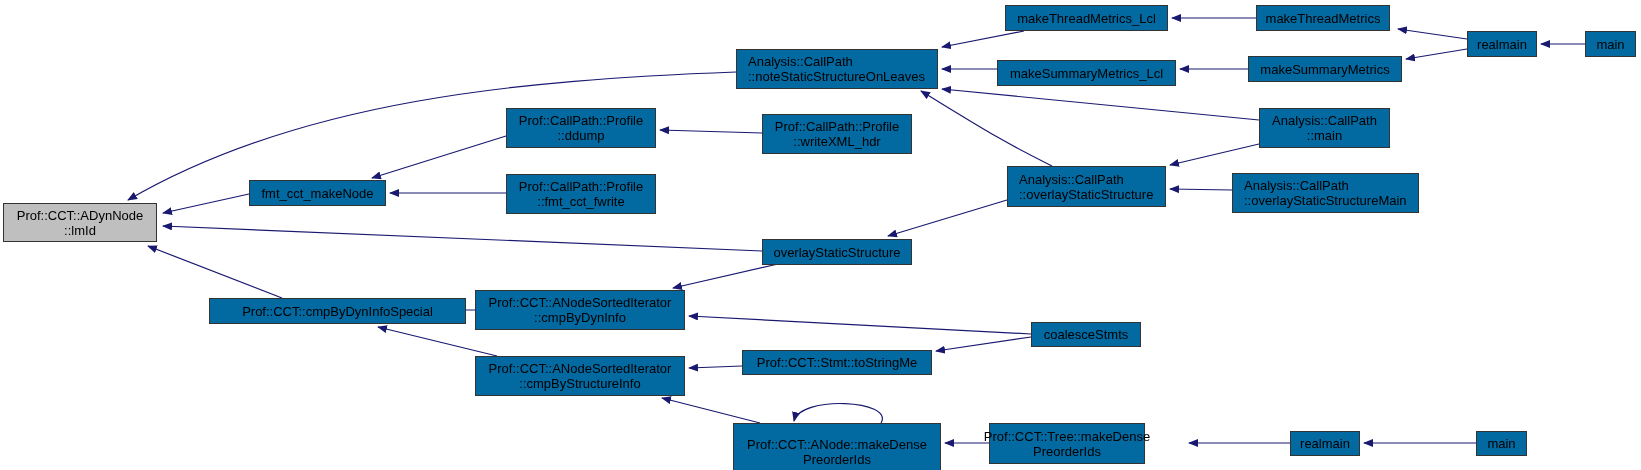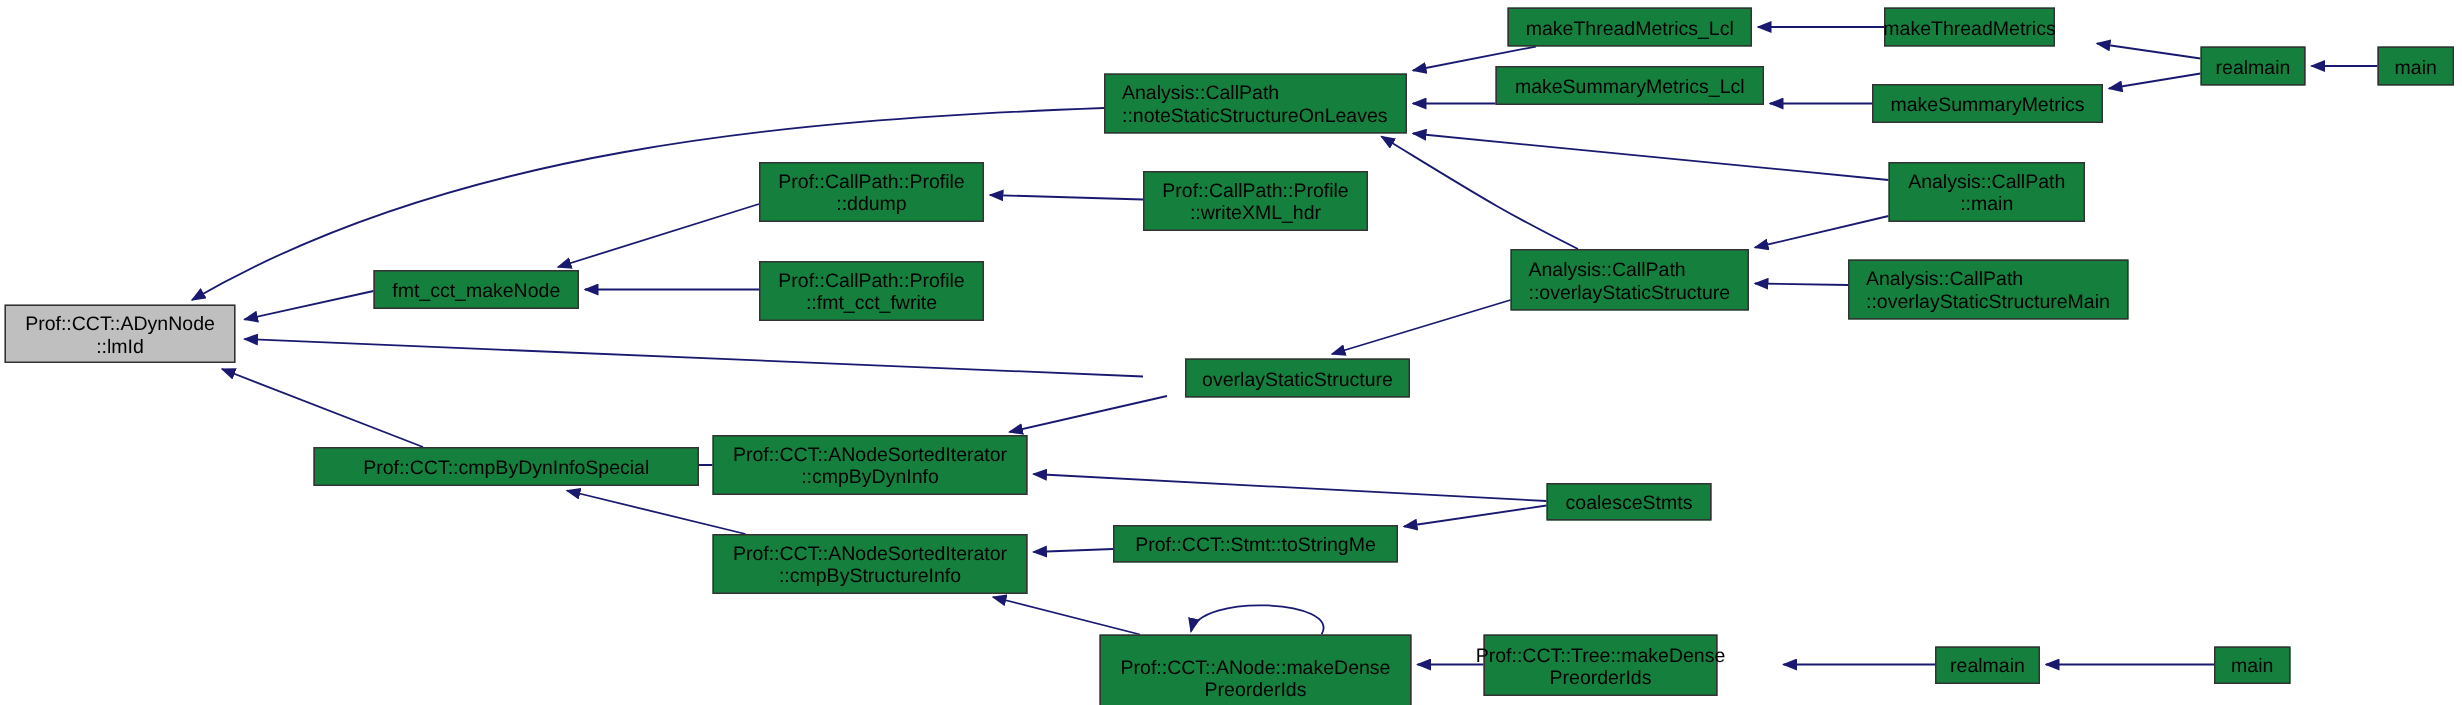--- a/index.html
+++ b/index.html
@@ -1,20 +1,20 @@
 <!DOCTYPE html>
 <html><head>
 <meta charset="utf-8">
 <style>
   html, body { margin: 0; padding: 0; background: #ffffff; }
   body { width: 1641px; height: 470px; position: relative; overflow: hidden;
          font-family: "Liberation Sans", "DejaVu Sans", sans-serif; }
   #graph { position: absolute; left: 0; top: 0; width: 1641px; height: 470px; }
   .node { position: absolute; box-sizing: border-box; border: 1.4px solid #333333;
-          background: #15803d; color: #000000; font-size: 13px; line-height: 15px;
+          background: #0369a1; color: #000000; font-size: 13px; line-height: 15px;
           display: flex; flex-direction: column; justify-content: center;
           white-space: nowrap; cursor: pointer; }
   .node.center { align-items: center; text-align: center; }
   .node.left { align-items: flex-start; text-align: left; padding-left: 11px; }
   .node.root { background: #bfbfbf; cursor: default; }
   .node span { display: block; }
 </style>
 </head>
 <body>
 
@@ -78,49 +78,49 @@
       <span>::ddump</span>
     </div>
     <div class="node center" style="left: 506px; top: 174px; width: 150px; height: 40px;">
       <span>Prof::CallPath::Profile</span>
       <span>::fmt_cct_fwrite</span>
     </div>
     <div class="node center" style="left: 762px; top: 114px; width: 150px; height: 40px;">
       <span>Prof::CallPath::Profile</span>
       <span>::writeXML_hdr</span>
     </div>
-    <div class="node center" style="left: 762px; top: 239px; width: 150px; height: 26px; margin-left: 28px;">
+    <div class="node center" style="left: 762px; top: 239px; width: 150px; height: 26px;">
       <span>overlayStaticStructure</span>
     </div>
     <div class="node center" style="left: 475px; top: 290px; width: 210px; height: 40px;">
       <span>Prof::CCT::ANodeSortedIterator</span>
       <span>::cmpByDynInfo</span>
     </div>
     <div class="node center" style="left: 475px; top: 356px; width: 210px; height: 40px;">
       <span>Prof::CCT::ANodeSortedIterator</span>
       <span>::cmpByStructureInfo</span>
     </div>
     <div class="node center" style="left: 1005px; top: 5px; width: 163px; height: 26px;">
       <span>makeThreadMetrics_Lcl</span>
     </div>
-    <div class="node center" style="left: 997px; top: 44px; width: 179px; height: 26px; text-align: right;">
+    <div class="node center" style="left: 997px; top: 60px; width: 179px; height: 26px; text-align: right;">
       <span>makeSummaryMetrics_Lcl</span>
     </div>
     <div class="node left" style="left: 1007px; top: 166px; width: 159px; height: 41px;">
       <span>Analysis::CallPath</span>
       <span>::overlayStaticStructure</span>
     </div>
     <div class="node center" style="left: 742px; top: 350px; width: 190px; height: 25px;">
       <span>Prof::CCT::Stmt::toStringMe</span>
     </div>
     <div class="node center" style="left: 733px; top: 423px; width: 208px; height: 57px;">
       <span>Prof::CCT::ANode::makeDense</span>
       <span>PreorderIds</span>
     </div>
-    <div class="node center" style="left: 1256px; top: 5px; width: 114px; height: 26px;">
+    <div class="node center" style="left: 1256px; top: 5px; width: 134px; height: 26px;">
       <span>makeThreadMetrics</span>
     </div>
     <div class="node center" style="left: 1248px; top: 56px; width: 154px; height: 26px;">
       <span>makeSummaryMetrics</span>
     </div>
     <div class="node center" style="left: 1259px; top: 108px; width: 131px; height: 40px;">
       <span>Analysis::CallPath</span>
       <span>::main</span>
     </div>
     <div class="node left" style="left: 1232px; top: 173px; width: 187px; height: 40px;">

